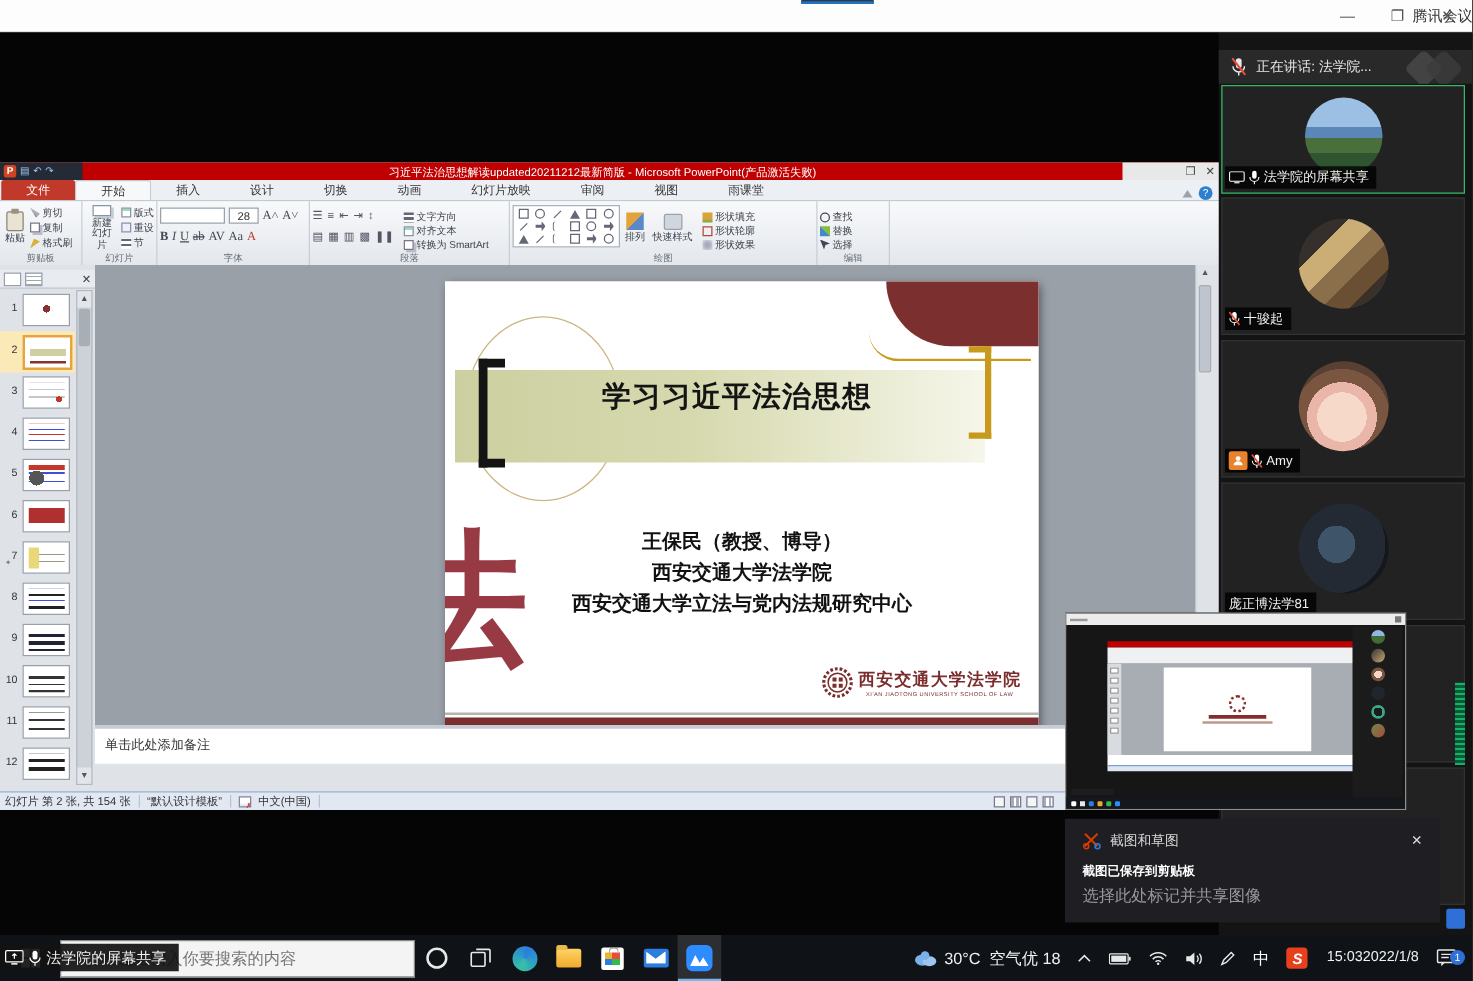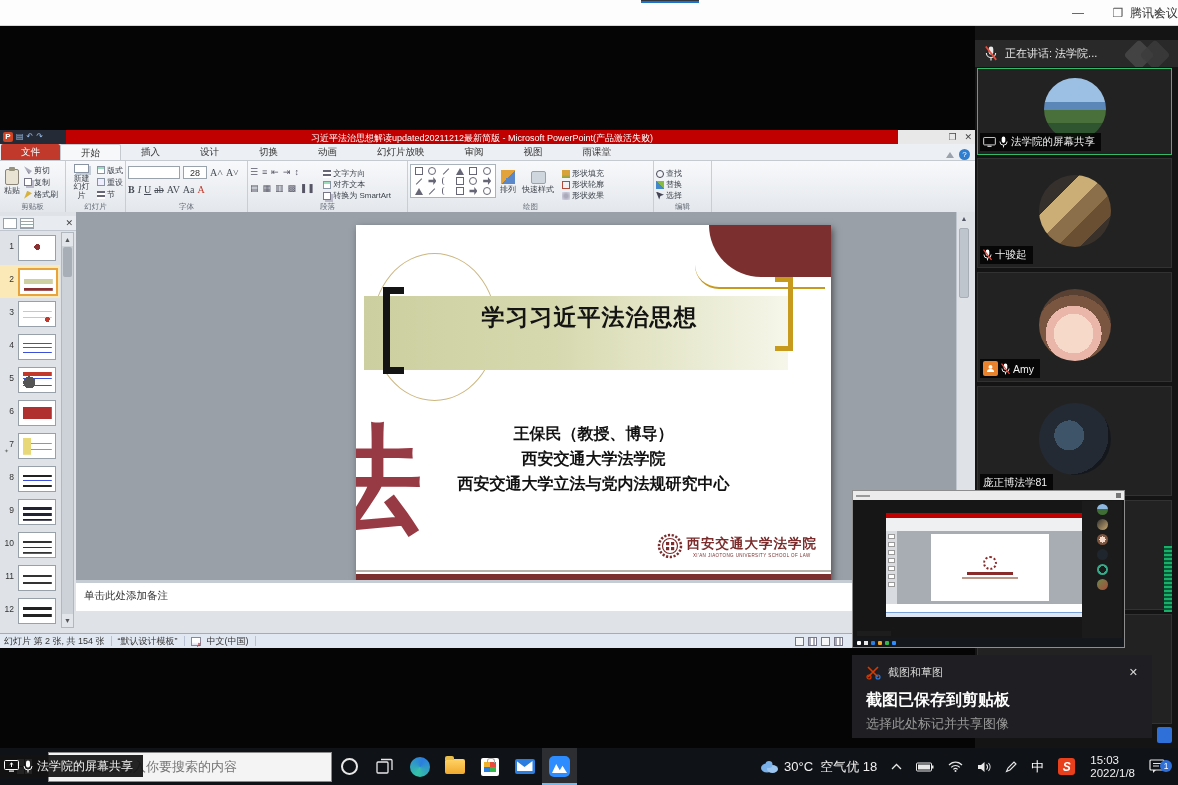--- a/index.html
+++ b/index.html
@@ -185,21 +185,21 @@
   .pip-pill{position:absolute;left:4px;bottom:11px;width:34px;height:5px;background:rgba(30,30,30,.9)}
 
   .stripes{position:absolute;left:1164px;top:546px;width:8px;height:66px;background:repeating-linear-gradient(180deg,#17b26a 0 2px,#0a5c38 2px 4px);z-index:30}
   .miniblue{position:absolute;left:1157px;top:727px;width:15px;height:16px;background:#2f6fd8;border-radius:2px;z-index:48}
 
   
   .toast{position:absolute;left:852px;top:655px;width:300px;height:83px;background:#1f1f23;z-index:50;padding:10px 14px}
   .toast-head{display:flex;align-items:center;gap:7px}
   .toast-head span{font-size:11px;color:#d8d8d8}
   .toast-x{margin-left:auto;color:#aaa;font-size:12px}
-  .toast-title{margin-top:10px;font-size:16px;font-weight:bold;color:#fff}
+  .toast-title{margin-top:10px;font-size:10px;font-weight:bold;color:#fff}
   .toast-sub{margin-top:4px;font-size:13px;color:#9a9a9a}
 
   
   .taskbar{position:absolute;left:0;top:748px;width:1178px;height:37px;background:#0f1216;z-index:55;display:flex;align-items:center}
   .tb-start{width:48px;height:37px;display:flex;align-items:center;justify-content:center}
   .winlogo{display:grid;grid-template-columns:7px 7px;grid-template-rows:7px 7px;gap:1px}
   .winlogo i{background:#fff}
   .tb-search{width:284px;height:30px;background:#f4f4f4;border:1px solid #8a8a8a;display:flex;align-items:center;gap:8px;padding:0 10px}
   .tb-search input{border:none;outline:none;background:transparent;font-size:13px;color:#333;width:220px;font-family:inherit}
   .tbicon{width:35px;height:37px;display:flex;align-items:center;justify-content:center}
@@ -214,21 +214,21 @@
   .store::after{content:"";position:absolute;left:6px;top:0;width:6px;height:4px;border:1.5px solid #aaa;border-bottom:none;border-radius:3px 3px 0 0}
   .mail{width:20px;height:15px;background:#2b7de0;border-radius:2px;position:relative}
   .mail::before{content:"";position:absolute;left:2px;top:2px;right:2px;bottom:3px;background:#fff;clip-path:polygon(0 0,50% 60%,100% 0,100% 100%,0 100%)}
   .meet{width:21px;height:21px;background:#2d8cff;border-radius:5px;position:relative}
   .meet::before{content:"";position:absolute;left:3px;bottom:4px;width:15px;height:9px;background:#fff;clip-path:polygon(0 100%,28% 0,52% 70%,70% 20%,100% 100%)}
   .tray{margin-left:auto;display:flex;align-items:center;height:37px}
   .tray-item{padding:0 7px;display:flex;align-items:center;color:#eee;font-size:13px}
   .tray-txt{color:#f0f0f0;font-size:13px}
   .ime{font-size:13px;color:#fff}
   .sogou{width:17px;height:17px;background:#e8401c;border-radius:3px;color:#fff;font-weight:bold;font-size:12px;display:flex;align-items:center;justify-content:center;font-style:italic}
-  .clock{display:flex;flex-direction:column;align-items:flex-start;line-height:13px;padding:0 8px}
+  .clock{display:flex;flex-direction:row;align-items:flex-end;line-height:13px;padding:0 8px}
   .clock span{font-size:11.5px;color:#f0f0f0}
   .bellwrap{position:relative;padding:0 12px 0 6px}
   .nbadge{position:absolute;right:6px;bottom:2px;width:12px;height:12px;border-radius:50%;background:#2f6fd8;color:#fff;font-size:8.5px;display:flex;align-items:center;justify-content:center}
 
   svg{display:block}
 </style>
 </head>
 <body>
 
 <div id="root">

